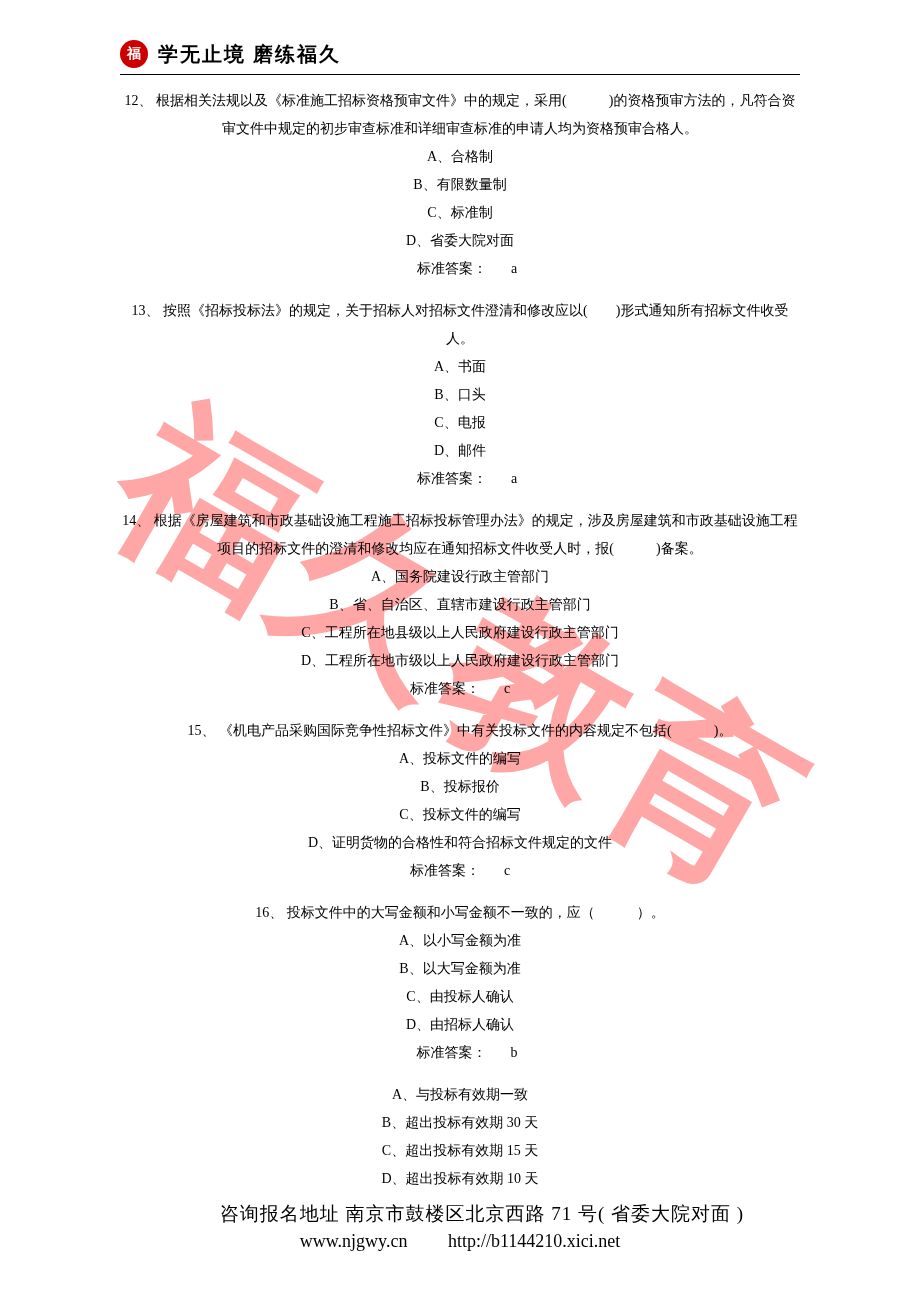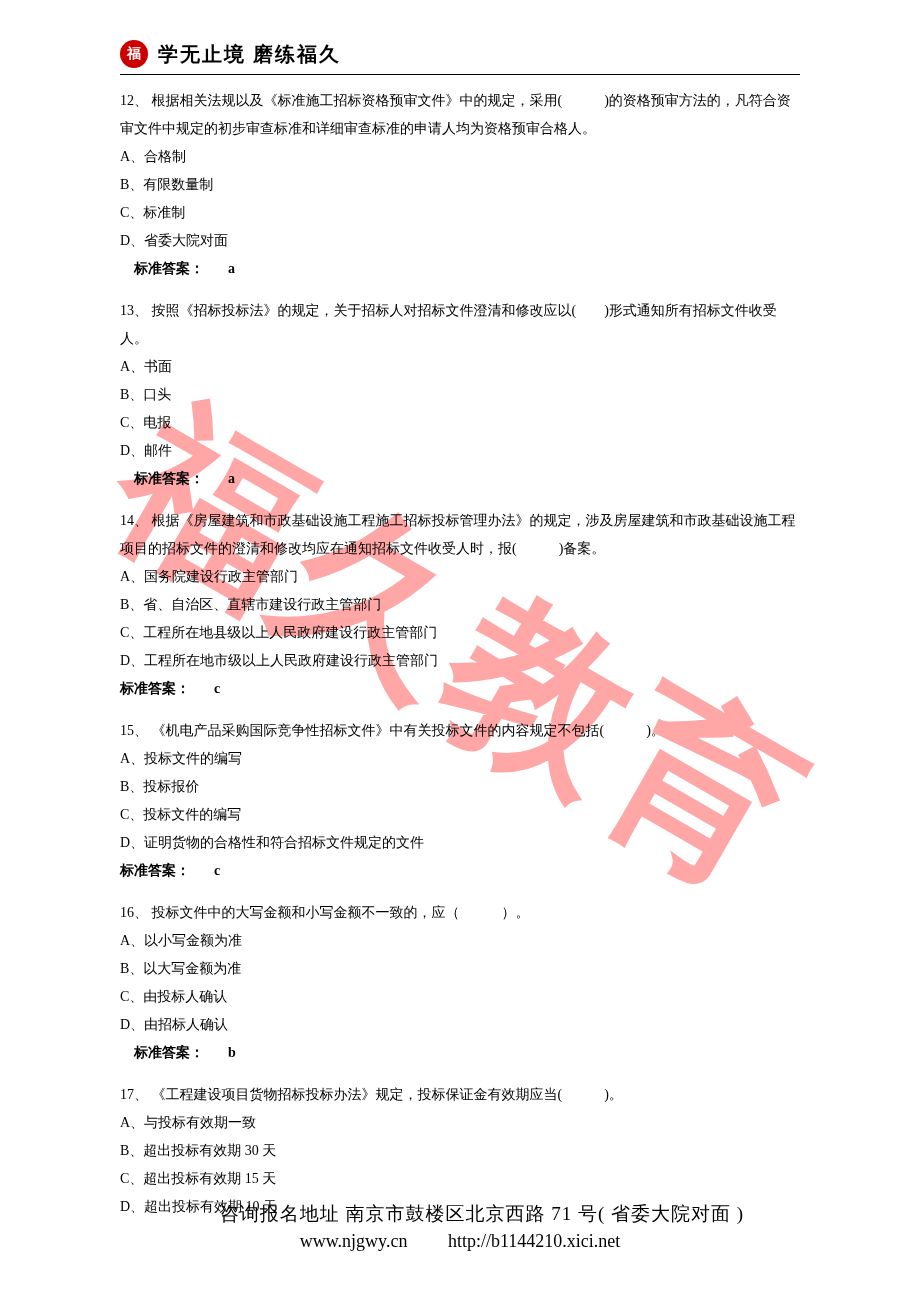--- a/index.html
+++ b/index.html
@@ -59,31 +59,31 @@
       font-size: 20px;
       font-weight: bold;
       letter-spacing: 2px;
       text-align: center;
     }
     .question-block {
       font-size: 14px;
       line-height: 2.0;
       margin-bottom: 14px;
       color: #000;
+      text-align: center;
     }
     .q-text {
       display: block;
     }
     .option {
       display: block;
     }
     .answer {
       display: block;
       padding-left: 14px;
-      font-weight: bold;
     }
     .answer-label {
       display: inline;
     }
     .answer-value {
       display: inline;
       margin-left: 24px;
     }
     .footer {
       position: absolute;
@@ -154,21 +154,20 @@
       </div>
       <div class="question-block">
         <span class="q-text">16、 投标文件中的大写金额和小写金额不一致的，应（　　　）。</span>
         <span class="option">A、以小写金额为准</span>
         <span class="option">B、以大写金额为准</span>
         <span class="option">C、由投标人确认</span>
         <span class="option">D、由招标人确认</span>
         <span class="answer"><span class="answer-label">标准答案：</span><span class="answer-value">b</span></span>
       </div>
       <div class="question-block">
-        <span class="q-text">17、 《工程建设项目货物招标投标办法》规定，投标保证金有效期应当(　　　)。</span>
         <span class="option">A、与投标有效期一致</span>
         <span class="option">B、超出投标有效期 30 天</span>
         <span class="option">C、超出投标有效期 15 天</span>
         <span class="option">D、超出投标有效期 10 天</span>
       </div>
     </div>
 </div>
 
 <div class="footer">
   <div class="footer-address">咨询报名地址 南京市鼓楼区北京西路 71 号( 省委大院对面 )</div>

